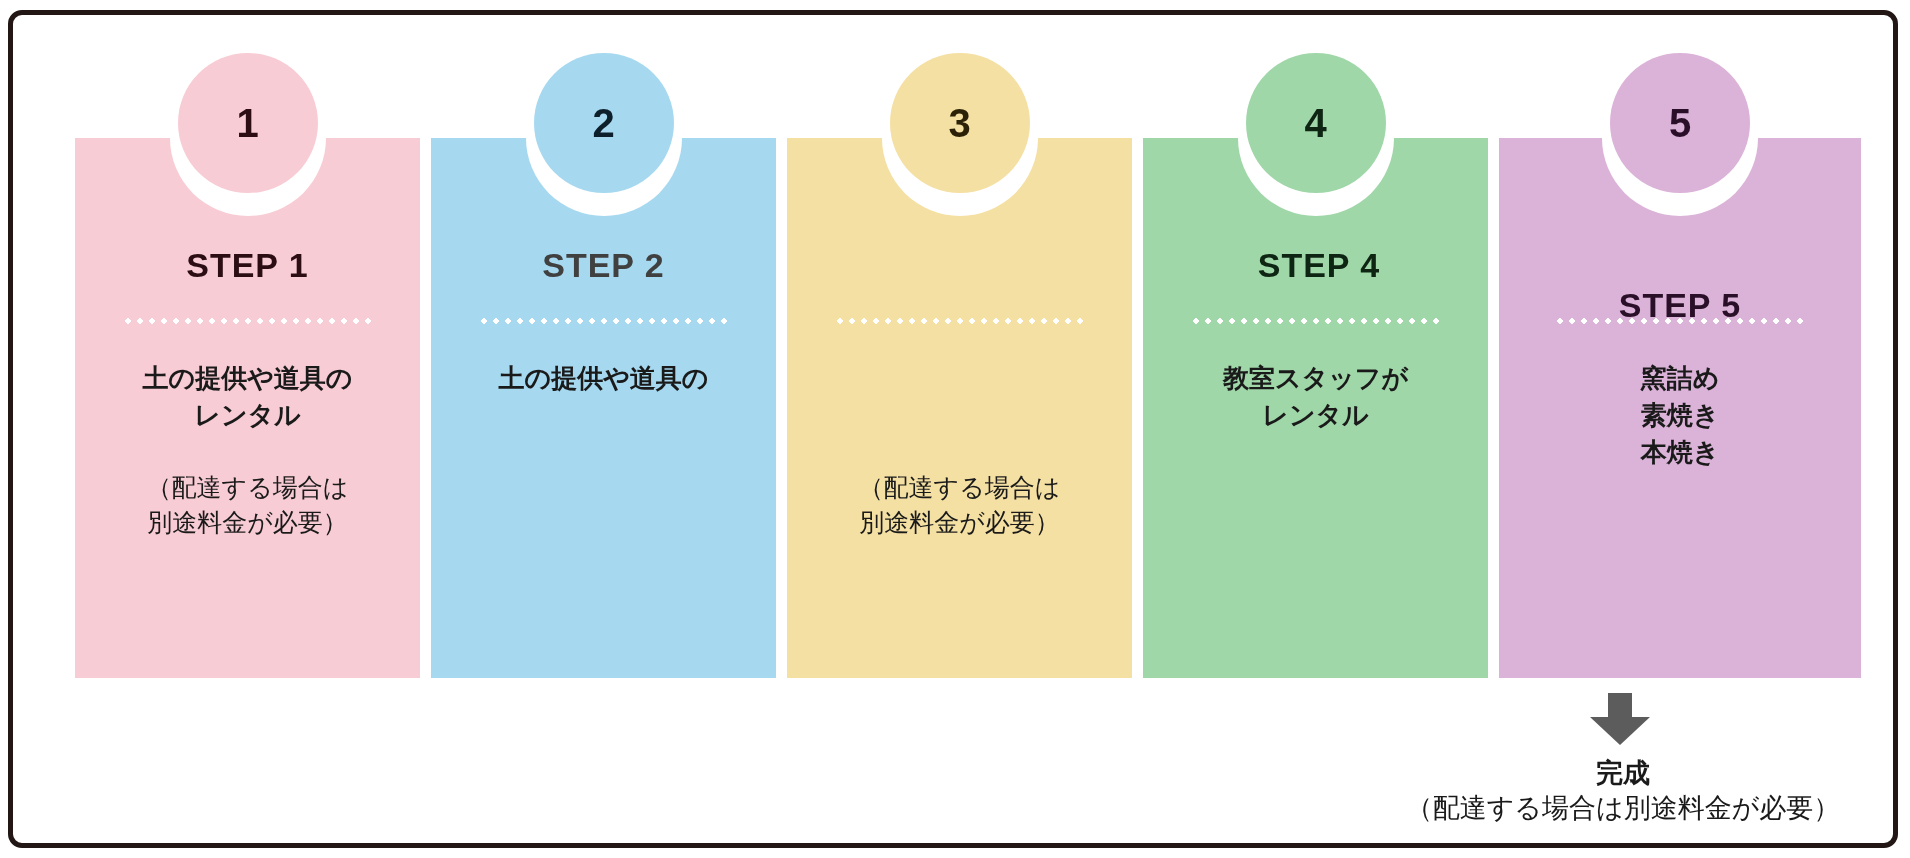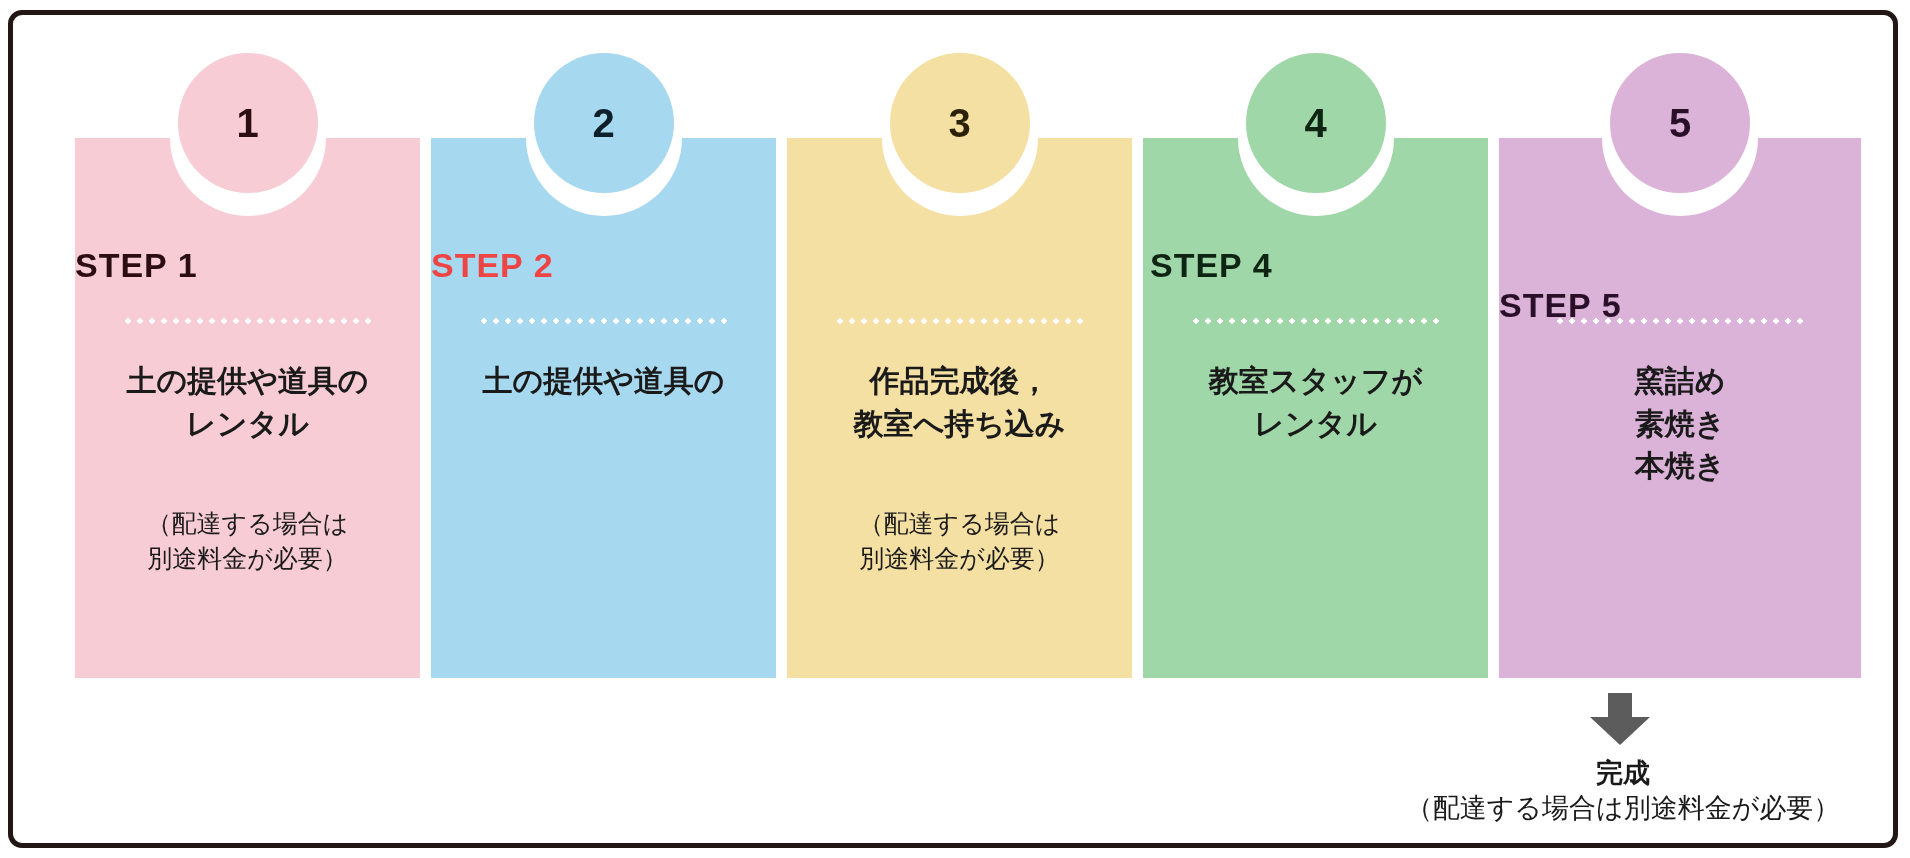--- a/index.html
+++ b/index.html
@@ -64,21 +64,21 @@
     font-size: 40px;
     font-weight: bold;
     line-height: 1;
   }
 
   .step-title {
     position: absolute;
     z-index: 4;
     left: 0; right: 0;
     top: 108px;
-    text-align: left;
+    text-align: center;
     font-size: 34px;
     font-weight: bold;
     letter-spacing: 1px;
   }
 
   .dots {
     position: absolute;
     z-index: 4;
     left: 50%;
     transform: translateX(-50%);
@@ -90,38 +90,37 @@
     background-repeat: repeat-x;
     background-position: center;
   }
 
   .body-main {
     position: absolute;
     z-index: 4;
     left: 4px; right: 4px;
     top: 222px;
     text-align: center;
-    font-size: 30px;
+    font-size: 26px;
     font-weight: bold;
     line-height: 1.42;
     color: #1a1a1a;
     white-space: pre-line;
   }
 
   .body-note {
     position: absolute;
     z-index: 4;
     left: 4px; right: 4px;
     text-align: center;
     font-size: 25px;
     font-weight: normal;
     line-height: 1.38;
     color: #1a1a1a;
     white-space: pre-line;
-    margin-top: 36px;
   }
 
   
   #step1 { left: 0px;    width: 345px; }
   #step2 { left: 356px;  width: 345px; }
   #step3 { left: 712px;  width: 345px; }
   #step4 { left: 1068px; width: 345px; }
   #step5 { left: 1424px; width: 362px; }
 
   #step1 .body-note { top: 332px; }
@@ -189,35 +188,33 @@
       <div class="body-note">（配達する場合は
 別途料金が必要）</div>
     </div>
 
     <div class="step" id="step2">
       <div class="card" style="background: rgb(166, 217, 240);"></div>
       <div class="ring"></div>
       <div class="badge" style="background: rgb(166, 217, 240); color: rgb(13, 31, 43);">
         <span>2</span>
       </div>
-      <div class="step-title" style="color: #ef4444;">STEP 2</div>
+      <div class="step-title" style="color: #404040;">STEP 2</div>
       <div class="dots" style="background-image: radial-gradient(circle, rgb(255, 255, 255) 0px, rgb(255, 255, 255) 2.6px, rgba(255, 255, 255, 0) 2.8px);"></div>
       <div class="body-main">土の提供や道具の</div>
       <div class="body-note"></div>
     </div>
 
     <div class="step" id="step3">
       <div class="card" style="background: rgb(245, 224, 163);"></div>
       <div class="ring"></div>
       <div class="badge" style="background: rgb(245, 224, 163); color: rgb(43, 33, 7);">
         <span>3</span>
       </div>
       <div class="dots" style="background-image: radial-gradient(circle, rgb(255, 255, 255) 0px, rgb(255, 255, 255) 2.6px, rgba(255, 255, 255, 0) 2.8px);"></div>
-      <div class="body-main">作品完成後，
-教室へ持ち込み</div>
       <div class="body-note">（配達する場合は
 別途料金が必要）</div>
     </div>
 
     <div class="step" id="step4">
       <div class="card" style="background: rgb(160, 215, 169);"></div>
       <div class="ring"></div>
       <div class="badge" style="background: rgb(160, 215, 169); color: rgb(13, 37, 18);">
         <span>4</span>
       </div>

